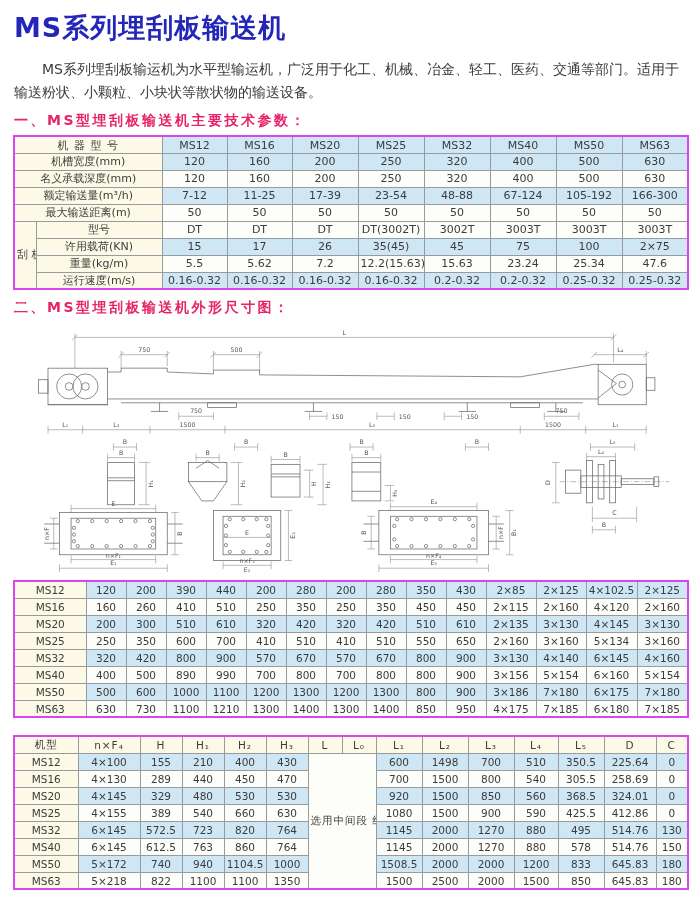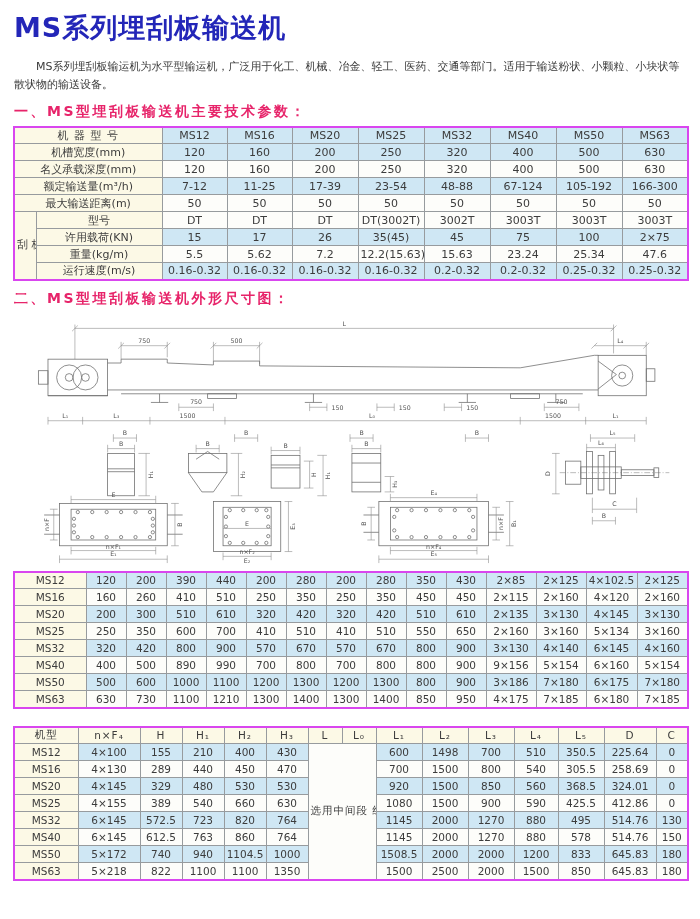--- a/index.html
+++ b/index.html
@@ -4,21 +4,21 @@
 <style>
   :root{
     --accent-blue:#2326b8; --accent-pink:#e7246a;
     --cell-blue:#cfe7f4; --cell-cream:#fcf9e6;
   }
   *{box-sizing:border-box; margin:0; padding:0;}
   body{background:#fff; font-family:"DejaVu Sans","Liberation Sans",sans-serif;}
   .page{width:700px; height:919px; background:#fff; overflow:hidden; position:relative; padding-top:8px;}
   h1.title{margin:2px 0 0 14px; font-size:27px; font-weight:bold; color:var(--accent-blue); letter-spacing:1px;}
   .intro{margin:12px 14px 0 14px;}
-  .intro p{font-size:11px; color:#3a3a3a; line-height:1.62; text-indent:2em;}
+  .intro p{font-size:14px; color:#3a3a3a; line-height:1.62; text-indent:2em;}
   h2.sec{margin:9px 4px 5px 14px; font-size:14px; font-weight:bold; color:var(--accent-pink); letter-spacing:2.5px;}
   table.t{border-collapse:collapse; table-layout:fixed; margin-left:13px; width:674px; border:2px solid #d946ef;}
   table.t td{border:1px solid #979b9e; height:17px; padding:0 2px; text-align:center;
              font-size:10.5px; color:#3c3c3c; overflow:hidden; white-space:nowrap;}
   #t1 td{font-size:11px;}
   td.lbl{text-align:left; padding-left:6px; font-size:11.5px;}
   td.lbl-c{font-size:11px;}
   td.hdr{font-size:11.5px; letter-spacing:1px;}
   td.cream{background:var(--cell-cream);}
   td.blue{background:var(--cell-blue);}
@@ -485,21 +485,21 @@
           <td class="plain">400</td>
           <td class="plain">500</td>
           <td class="plain">890</td>
           <td class="plain">990</td>
           <td class="plain">700</td>
           <td class="plain">800</td>
           <td class="plain">700</td>
           <td class="plain">800</td>
           <td class="plain">800</td>
           <td class="plain">900</td>
-          <td class="plain">9×156</td>
+          <td class="plain">3×156</td>
           <td class="plain">5×154</td>
           <td class="plain">6×160</td>
           <td class="plain">5×154</td>
         </tr>
         <tr>
           <td class="cream lbl-c">MS50</td>
           <td class="blue">500</td>
           <td class="blue">600</td>
           <td class="blue">1000</td>
           <td class="blue">1100</td>

